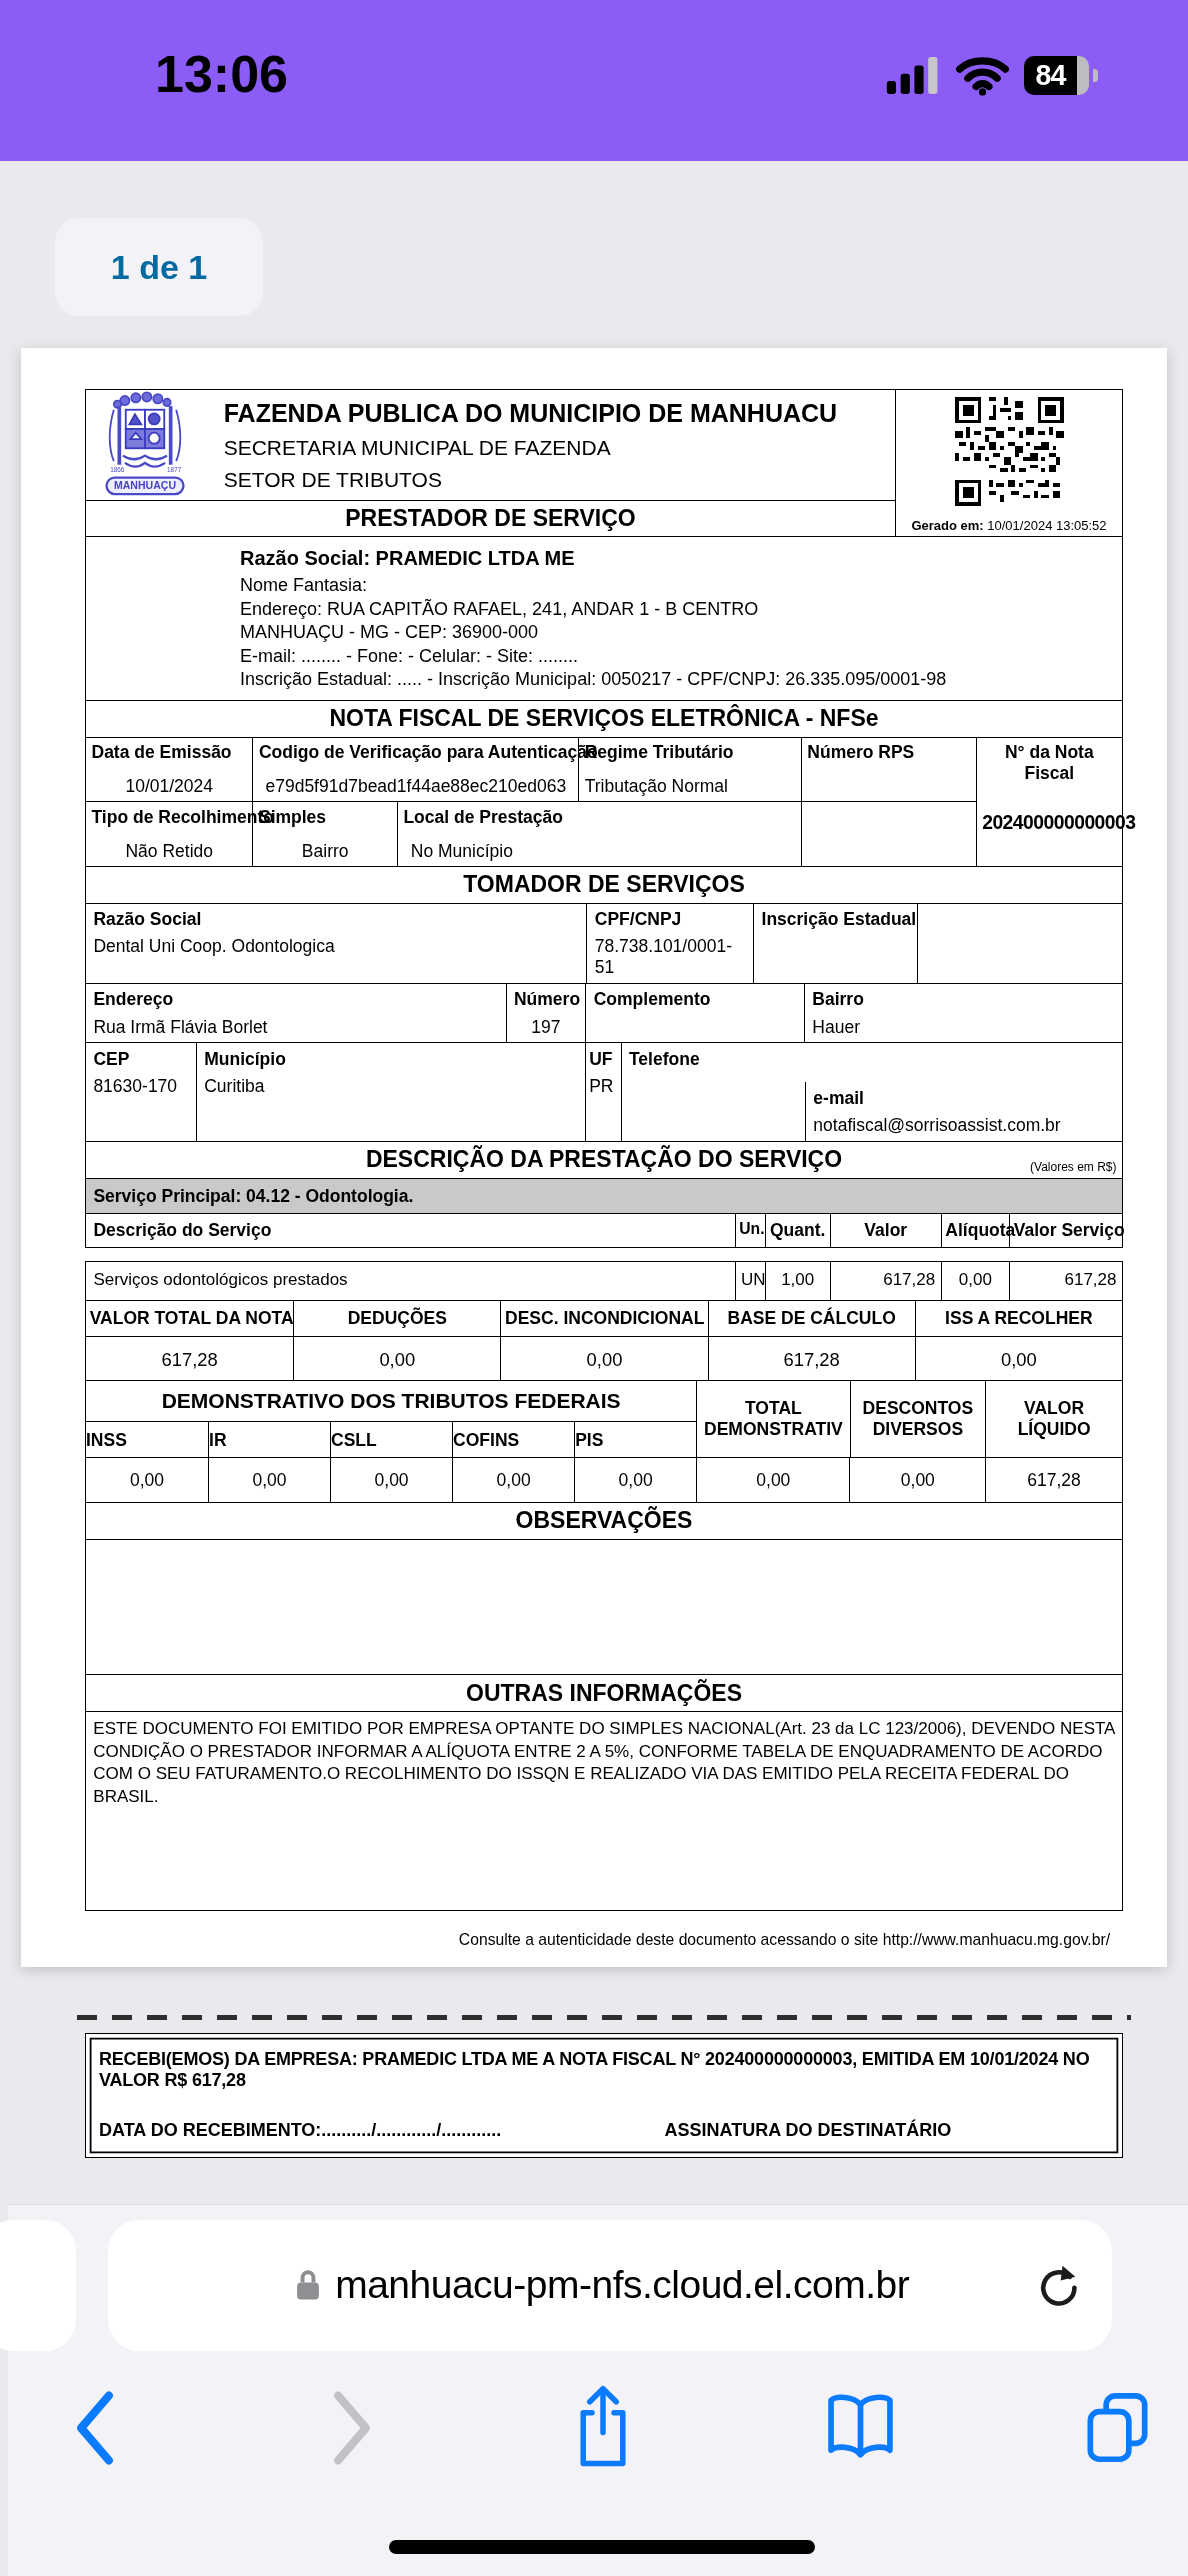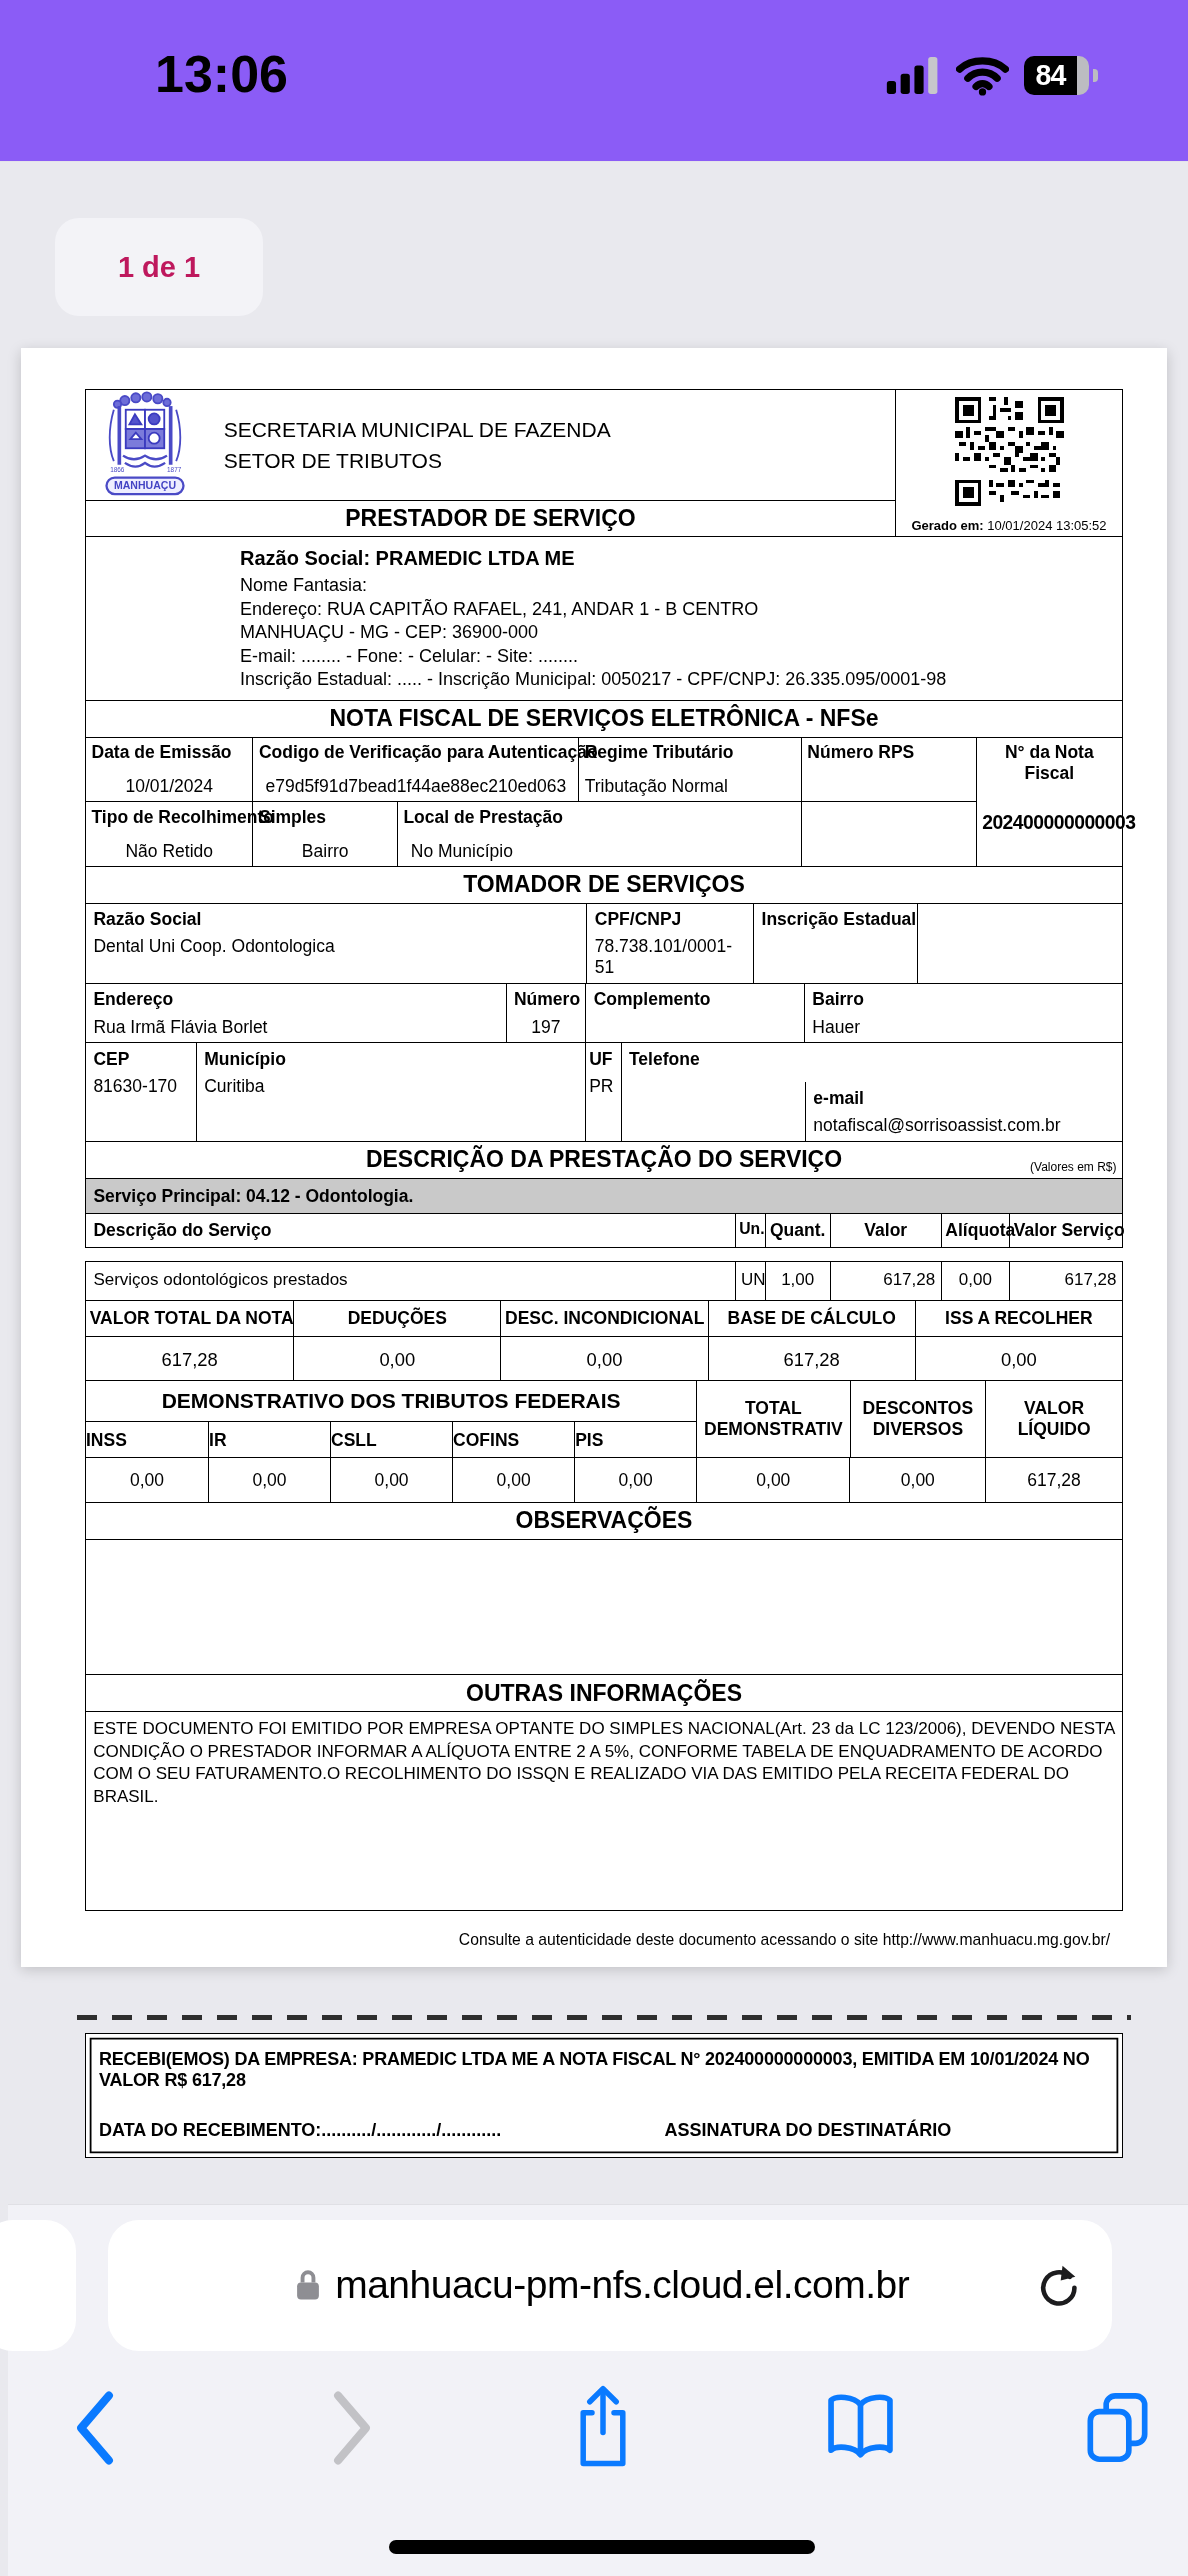--- a/index.html
+++ b/index.html
@@ -11,21 +11,21 @@
   .time{position:absolute;left:155px;top:44px;font-size:52px;font-weight:700;color:#000;letter-spacing:0;}
   .sicons{position:absolute;right:90px;top:55px;display:flex;align-items:center;gap:14.7px;}
   .batt{position:relative;width:74px;height:41px;}
   .batt-body{position:absolute;left:0;top:0.9px;width:53px;height:39px;background:#000;border-radius:10px 0 0 10px;
     color:#fff;font-size:28.6px;font-weight:700;display:flex;align-items:center;justify-content:center;letter-spacing:-0.9px;}
   .batt-empty{position:absolute;left:53px;top:0.9px;width:12px;height:39px;background:#bcbcc1;border-radius:0 10px 10px 0;}
   .batt-cap{position:absolute;right:0;top:14px;width:5.5px;height:13px;background:#bcbcc1;border-radius:0 3.7px 3.7px 0;}
 
   
   .badge{position:absolute;left:55px;top:218px;width:208px;height:98px;border-radius:24px;background:#f3f3f7;
-    color:#be185d;font-size:29px;font-weight:700;display:flex;align-items:center;justify-content:center;}
+    color:#0369a1;font-size:34px;font-weight:700;display:flex;align-items:center;justify-content:center;}
   .page{position:absolute;left:21px;top:348px;width:1146px;height:1619px;background:#fff;
     box-shadow:0 2.8px 13px rgba(0,0,0,.18);}
   .doc{position:absolute;left:64px;top:41px;width:1038px;color:#000;}
 
   .trow{display:flex;border:1.8px solid #000;margin-top:-1.8px;background:#fff;}
   .tc{border-left:1.8px solid #000;padding:5.5px 7.4px;position:relative;min-height:57px;}
   .tc:first-child{border-left:none;}
   .lab{font-weight:700;font-size:17.5px;white-space:nowrap;}
   .val{font-size:17.5px;margin-top:6.4px;}
   .secbar{border:1.8px solid #000;margin-top:-1.8px;text-align:center;font-weight:700;font-size:23px;padding:4.6px 0;background:#fff;position:relative;}
@@ -173,20 +173,21 @@
           <g stroke="#4a4ac6" stroke-width="2.5" fill="none">
             <path d="M24 70 Q36 78 48 70 Q60 78 72 70"></path>
             <path d="M26 78 Q38 86 48 78 Q58 86 70 78"></path>
           </g>
           <text x="10" y="88" font-size="7" fill="#4a4ac6">1866</text>
           <text x="72" y="88" font-size="7" fill="#4a4ac6">1877</text>
           <rect x="6" y="94" width="84" height="18" rx="9" fill="#eeeeff" stroke="#4a4ac6" stroke-width="2.5"></rect>
           <text x="48" y="107" font-size="11.5" font-weight="bold" fill="#4444c4" text-anchor="middle">MANHUAÇU</text>
         </svg>
         <div class="dh-titles">
+          <div class="dh-t1">FAZENDA PUBLICA DO MUNICIPIO DE MANHUACU</div>
           <div class="dh-t2">SECRETARIA MUNICIPAL DE FAZENDA</div>
           <div class="dh-t2">SETOR DE TRIBUTOS</div>
         </div>
       </div>
       <div class="dh-prest">PRESTADOR DE SERVIÇO</div>
     </div>
     <div class="dh-right">
       <svg class="qr" viewBox="0 0 29 29" shape-rendering="crispEdges">
         <rect width="29" height="29" fill="#fff"></rect>
         <g fill="#000">

